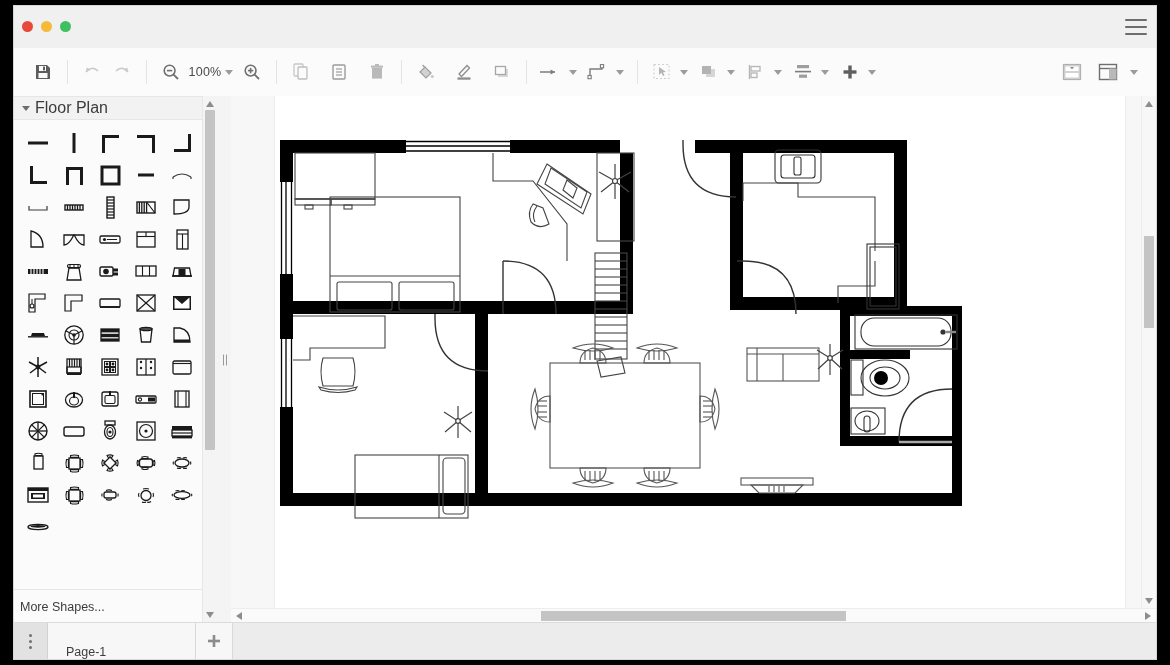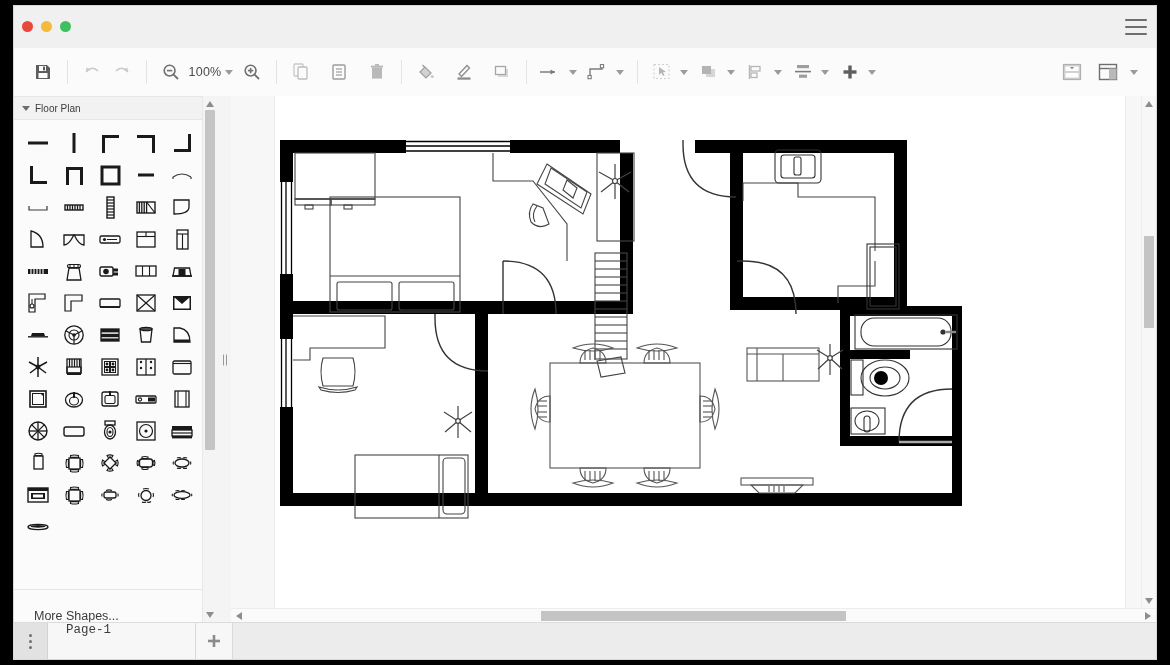--- a/index.html
+++ b/index.html
@@ -82,21 +82,21 @@
   }
   .search-box input{
     position:absolute;left:8px;top:0;width:150px;height:26px;border:0;outline:0;
     font-family:"Liberation Sans",sans-serif;font-size:12.5px;color:#333;background:transparent;
   }
   .search-box input::placeholder{color:#9b9b9b;}
   .search-ico{position:absolute;right:7px;top:6px;}
   .grp-header{
     height:22px;display:flex;align-items:center;gap:5px;padding:0 8px;
     background:#f2f2f2;border-top:1px solid #e6e6e6;border-bottom:1px solid #e6e6e6;
-    font-size:10px;color:#3c3c3c;
+    font-size:16px;color:#3c3c3c;
   }
   .tri{width:0;height:0;border-left:4.5px solid transparent;border-right:4.5px solid transparent;
        border-top:5px solid #6d6d6d;}
   .shape-grid{
     padding:7px 2px 4px 6px;display:flex;flex-wrap:wrap;
   }
   .shape-cell{
     width:32px;height:32px;margin:0 2px 0 2px;
     display:flex;align-items:center;justify-content:center;cursor:default;
   }
@@ -112,21 +112,21 @@
   .ps-thumb{position:absolute;left:2px;top:14px;width:10px;height:340px;background:#c4c4c4;border-radius:1px;}
 
   .grp-header.bottom{
     position:absolute;left:0;bottom:34px;width:203px;box-sizing:border-box;
     background:#f2f2f2;justify-content:space-between;
   }
   .grp-header.bottom .lbl{display:flex;align-items:center;gap:5px;}
   .more-shapes{
     position:absolute;left:0;bottom:0;width:203px;height:34px;
     background:#fbfbfb;border-top:1px solid #e6e6e6;
-    display:flex;align-items:flex-end;padding-left:20px;box-sizing:border-box;
+    display:flex;align-items:center;padding-left:6px;box-sizing:border-box;
     font-size:12.5px;color:#3c3c3c;
   }
 
   
   .splitter{
     position:absolute;left:203px;top:0;width:14px;height:527px;background:#f4f4f4;
     border-right:1px solid #e4e4e4;
   }
   .splitter .grip{
     position:absolute;left:6px;top:50%;transform:translateY(-50%);
@@ -169,23 +169,23 @@
     position:absolute;left:0;bottom:0;width:1142px;height:36px;
     background:#ececec;border-top:1px solid #dcdcdc;display:flex;align-items:stretch;
   }
   .page-menu{
     width:33px;display:flex;align-items:center;justify-content:center;
     background:#e2e2e2;border-right:1px solid #d2d2d2;
   }
   .page-menu i{display:block;width:3px;height:3px;background:#6f6f6f;border-radius:50%;margin:1.5px 0;}
   .page-menu .stack{display:flex;flex-direction:column;align-items:center;}
   .page-tab{
-    width:148px;display:flex;align-items:flex-start;padding-left:18px;box-sizing:border-box;
+    width:148px;display:flex;align-items:flex-end;padding-left:18px;box-sizing:border-box;
     background:#f7f7f7;border-right:1px solid #d9d9d9;
-    font-size:12.5px;color:#3d3d3d;font-family:Liberation Mono, monospace;
+    font-size:12.5px;color:#3d3d3d;
   }
   .page-add{
     width:36px;display:flex;align-items:center;justify-content:center;
     background:#f7f7f7;border-right:1px solid #d9d9d9;
   }
   .page-rest{flex:1 1 auto;background:#ececec;}
 </style>
 </head>
 <body>
 

